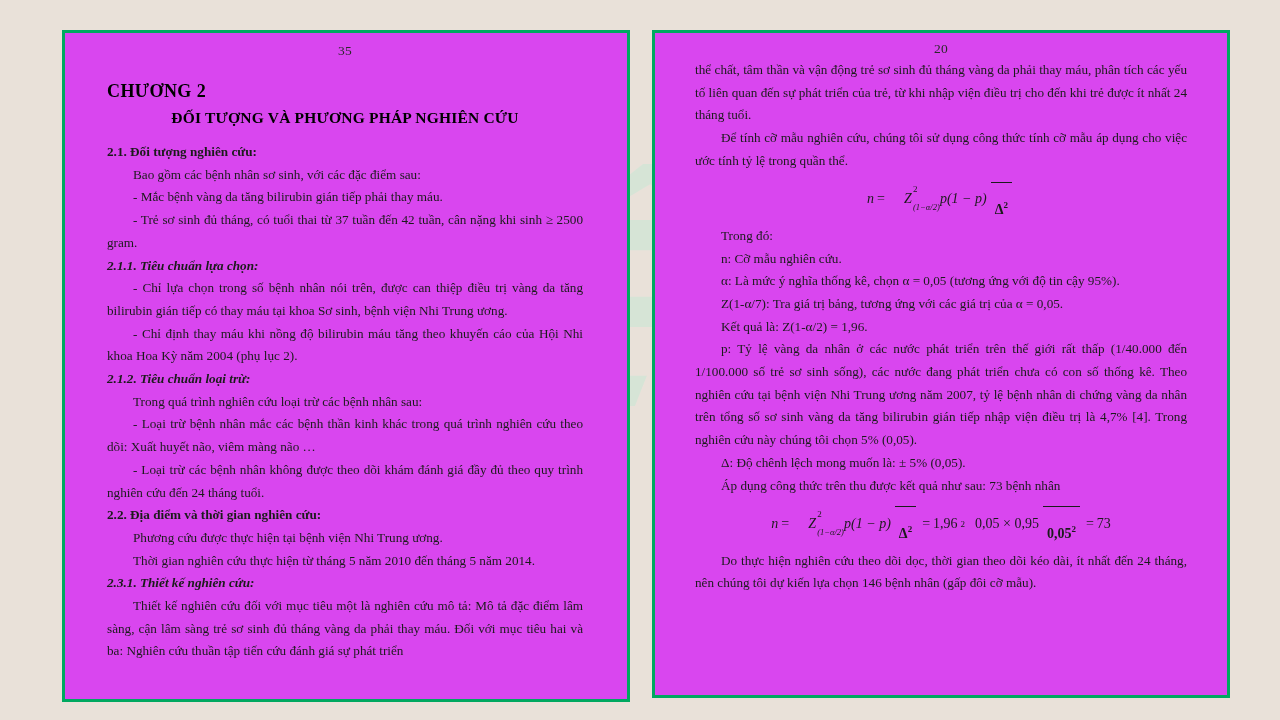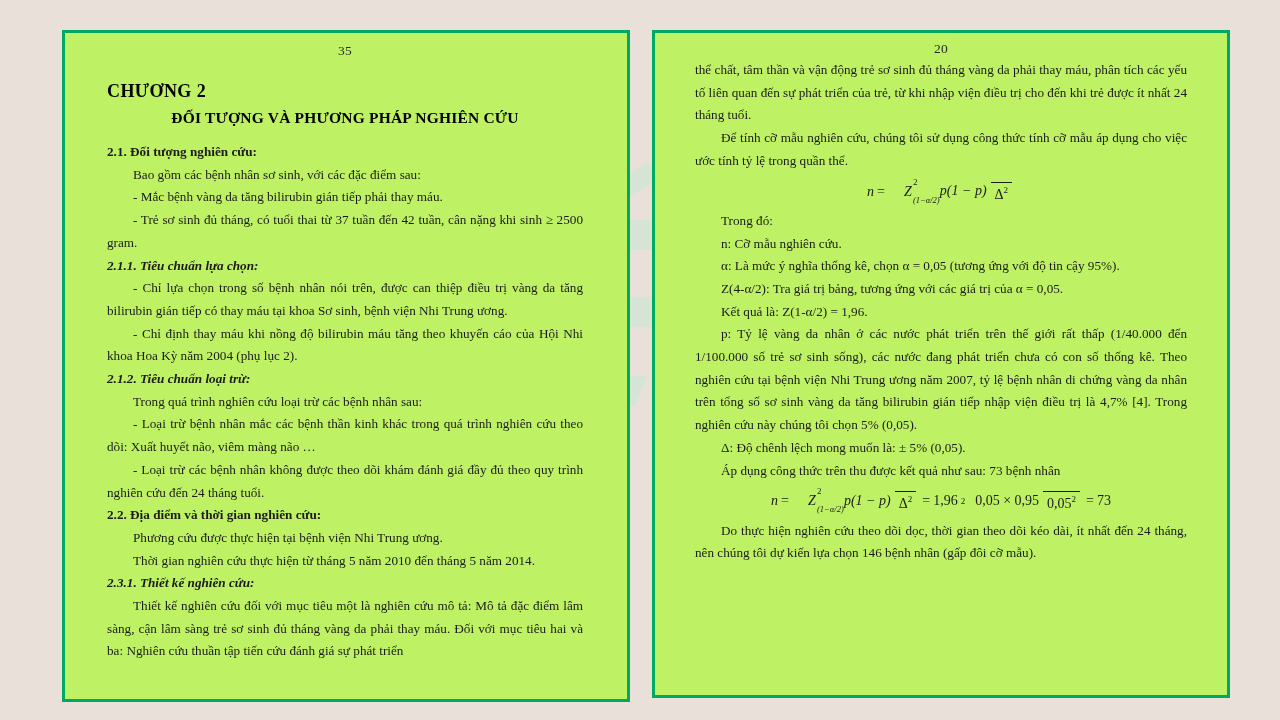--- a/index.html
+++ b/index.html
@@ -54,21 +54,21 @@
     color: #cfe6d6;
     opacity: .72;
     transform: skewX(-12deg) scaleY(1.08);
     white-space: nowrap;
     line-height: 1;
   }
 
   
   .page {
     position: absolute;
-    background: #bef264;
+    background: #d946ef;
     border: 3px solid #c2410c;
     box-sizing: border-box;
     overflow: hidden;
     z-index: 10;
   }
   .page-inner {
     position: relative;
     width: 100%; height: 100%;
     box-sizing: border-box;
   }
@@ -136,22 +136,23 @@
   .frac {
     display: inline-flex;
     flex-direction: row;
     align-items: center;
     vertical-align: middle;
     margin: 0 3px;
     line-height: 1.12;
   }
   .frac .num { padding: 0 4px 1px 4px; }
   .frac .den {
-    padding: 2px 4px 0 4px;
+    padding: 17px 4px 0 4px;
     border-top: 1px solid #1b1b1b;
+    font-weight: bold;
   }
   .zsub {
     position: relative;
     display: inline-block;
     font-style: italic;
     padding-right: 2px;
   }
   .zsub .sup {
     position: absolute;
     top: -7px; left: 9px;
@@ -232,21 +233,21 @@
             <span class="frac">
               <span class="num mi">p(1 − p)</span>
               <span class="den"><span>Δ</span><sup class="tiny">2</sup></span>
             </span>
           </span>
         </div>
 
         <p class="indent">Trong đó:</p>
         <p class="indent">n: Cỡ mẫu nghiên cứu.</p>
         <p class="indent">α: Là mức ý nghĩa thống kê, chọn α = 0,05 (tương ứng với độ tin cậy 95%).</p>
-        <p class="indent">Z(4-α/2): Tra giá trị bảng, tương ứng với các giá trị của α = 0,05.</p>
+        <p class="indent">Z(1-α/7): Tra giá trị bảng, tương ứng với các giá trị của α = 0,05.</p>
         <p class="indent">Kết quả là: Z(1-α/2) = 1,96.</p>
         <p class="indent">p: Tỷ lệ vàng da nhân ở các nước phát triển trên thế giới rất thấp (1/40.000 đến 1/100.000 số trẻ sơ sinh sống), các nước đang phát triển chưa có con số thống kê. Theo nghiên cứu tại bệnh viện Nhi Trung ương năm 2007, tỷ lệ bệnh nhân di chứng vàng da nhân trên tổng số sơ sinh vàng da tăng bilirubin gián tiếp nhập viện điều trị là 4,7% [4]. Trong nghiên cứu này chúng tôi chọn 5% (0,05).</p>
         <p class="indent">Δ: Độ chênh lệch mong muốn là: ± 5% (0,05).</p>
         <p class="indent">Áp dụng công thức trên thu được kết quả như sau: 73 bệnh nhân</p>
 
         <div class="math">
           <span class="row">
             <span class="mi">n</span>
             <span>=</span>
             <span class="zwrap">

